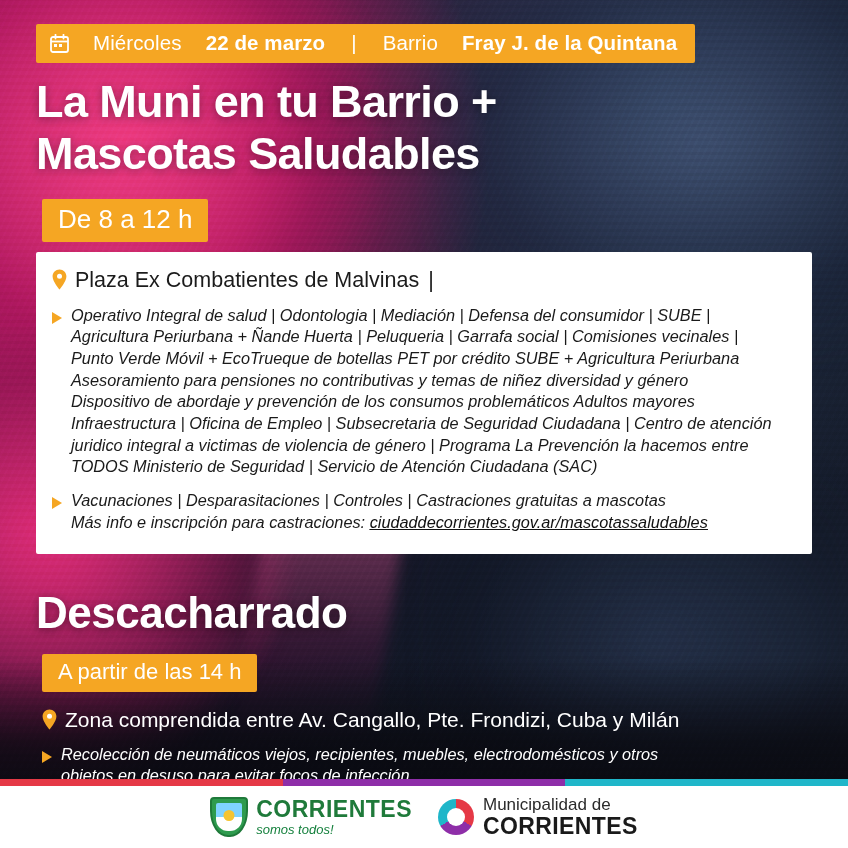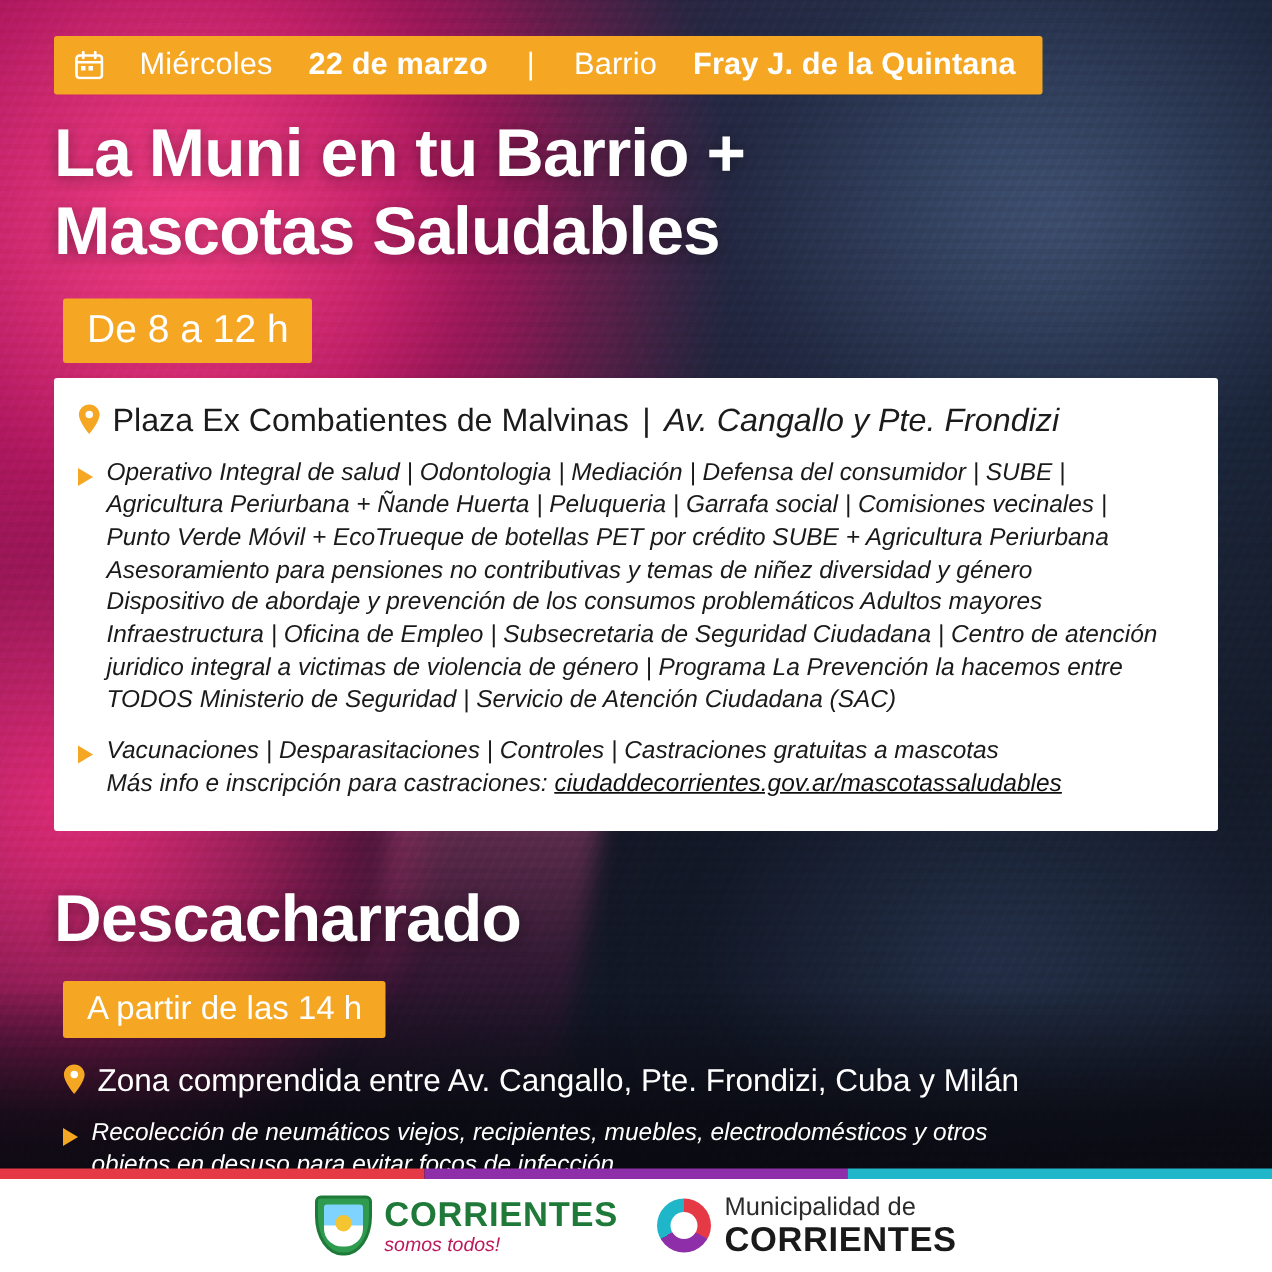--- a/index.html
+++ b/index.html
@@ -206,21 +206,21 @@
   .shield .sun {
     position:absolute; left:50%; top:11px; transform: translateX(-50%);
     width: 11px; height: 11px; border-radius: 50%;
     background: #f5c431; z-index: 3;
   }
   .corrientes-wordmark { line-height: 1; }
   .corrientes-wordmark .w1 {
     font-weight: 700; font-size: 23px; letter-spacing: .5px; color: #1f7a3a;
   }
   .corrientes-wordmark .w2 {
-    display:block; font-style: italic; font-size: 13px; color: #be185d; margin-top: 2px;
+    display:block; font-style: italic; font-size: 13px; color: #15803d; margin-top: 2px;
   }
   .logo-right { display: flex; align-items: center; gap: 9px; }
   .muni-mark {
     width: 36px; height: 36px; border-radius: 50%;
     background: conic-gradient(#e53946 0deg 120deg, #8e2ea8 120deg 240deg, #1fb6c9 240deg 360deg);
     position: relative;
   }
   .muni-mark::after {
     content:""; position:absolute; inset:9px; background:#ffffff; border-radius:50%;
   }
@@ -277,21 +277,20 @@
 
       <div class="place-row">
         <span class="pin">
           <svg width="15" height="21" viewBox="0 0 15 21">
             <path d="M7.5 0.6C3.6 0.6 0.6 3.6 0.6 7.4c0 5 6.9 13 6.9 13s6.9-8 6.9-13c0-3.8-3-6.8-6.9-6.8z" fill="#f5a623"></path>
             <circle cx="7.5" cy="7.3" r="2.5" fill="#ffffff"></circle>
           </svg>
         </span>
         <span class="place-name">Plaza Ex Combatientes de Malvinas</span>
         <span class="place-sep">|</span>
-        <span class="place-addr">Av. Cangallo y Pte. Frondizi</span>
       </div>
 
       <div class="bullet-block">
         <span class="tri"></span>
         <div class="bullet-text">
           <span class="ln">Operativo Integral de salud | Odontologia | Mediación | Defensa del consumidor | SUBE |</span>
           <span class="ln">Agricultura Periurbana + Ñande Huerta | Peluqueria | Garrafa social | Comisiones vecinales |</span>
           <span class="ln">Punto Verde Móvil + EcoTrueque de botellas PET por crédito SUBE + Agricultura Periurbana</span>
           <span class="ln">Asesoramiento para pensiones no contributivas y temas de niñez diversidad y género</span>
           <span class="ln">Dispositivo de abordaje y prevención de los consumos problemáticos Adultos mayores</span>

